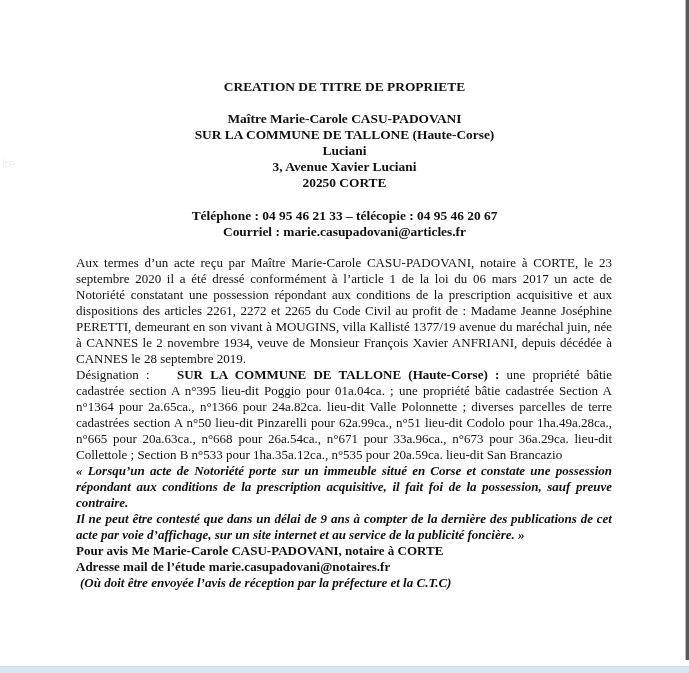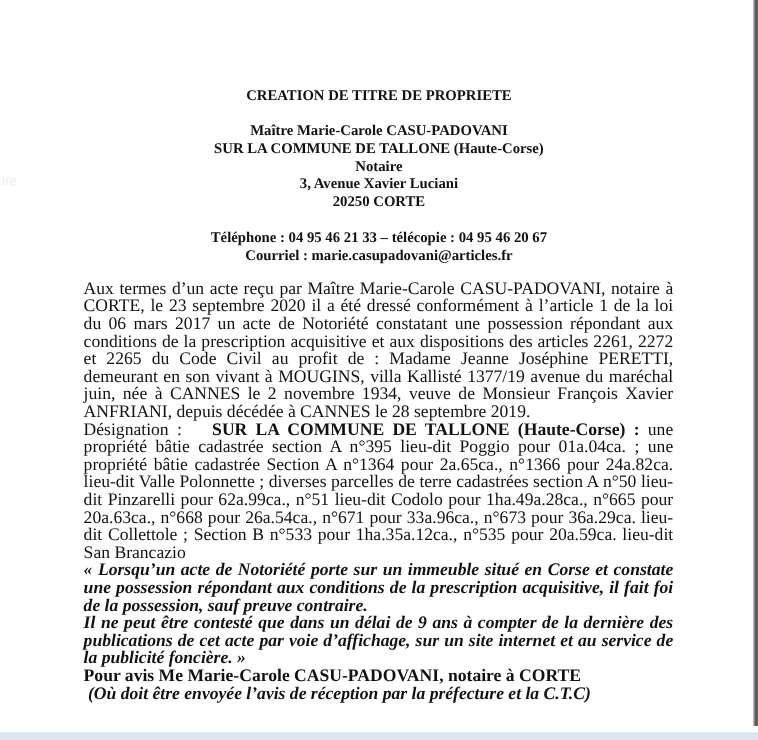--- a/index.html
+++ b/index.html
@@ -23,52 +23,53 @@
   }
   .header {
     position:absolute; left:0; width:689px; text-align:center;
     font-weight:bold; font-size:13.4px; line-height:16px;
   }
   .title { top:79px; }
   .address { top:111px; }
   .contact { top:208px; }
   .body {
     position:absolute; left:76px; width:536px; top:255px;
-    font-size:16px; line-height:16px; text-align:justify;
+    font-size:13px; line-height:16px; text-align:justify;
   }
   .body p { margin:0; }
   .b { font-weight:bold;margin-left:20px; }
   .u { text-decoration:underline; font-weight:bold; }
   .bi { font-weight:bold; font-style:italic; }
   .i { font-style:italic; }
   .indent { padding-left:4px;font-weight:bold; }
 </style>
 </head>
 <body>
 
 <div class="ghost">ire</div>
 
 <div class="header title">CREATION DE TITRE DE PROPRIETE</div>
 
 <div class="header address">
   <div>Maître Marie-Carole CASU-PADOVANI</div>
   <div>SUR LA COMMUNE DE TALLONE (Haute-Corse)</div>
-  <div>Notaire</div>
+  <div>Luciani</div>
   <div>3, Avenue Xavier Luciani</div>
   <div>20250 CORTE</div>
 </div>
 
 <div class="header contact">
   <div>Téléphone : 04 95 46 21 33 – télécopie : 04 95 46 20 67</div>
   <div>Courriel : marie.casupadovani@articles.fr</div>
 </div>
 
 <div class="body">
   <p>Aux termes d’un acte reçu par Maître Marie-Carole CASU-PADOVANI, notaire à CORTE, le 23 septembre 2020 il a été dressé conformément à l’article 1 de la loi du 06 mars 2017 un acte de Notoriété constatant une possession répondant aux conditions de la prescription acquisitive et aux dispositions des articles 2261, 2272 et 2265 du Code Civil au profit de : Madame Jeanne Joséphine PERETTI, demeurant en son vivant à MOUGINS, villa Kallisté 1377/19 avenue du maréchal juin, née à CANNES le 2 novembre 1934, veuve de Monsieur François Xavier ANFRIANI, depuis décédée à CANNES le 28 septembre 2019.</p>
   <p><span>Désignation : </span><span class="b">SUR LA COMMUNE DE TALLONE (Haute-Corse) :</span><span> une propriété bâtie cadastrée section A n°395 lieu-dit Poggio pour 01a.04ca. ; une propriété bâtie cadastrée Section A n°1364 pour 2a.65ca., n°1366 pour 24a.82ca. lieu-dit Valle Polonnette ; diverses parcelles de terre cadastrées section A n°50 lieu-dit Pinzarelli pour 62a.99ca., n°51 lieu-dit Codolo pour 1ha.49a.28ca., n°665 pour 20a.63ca., n°668 pour 26a.54ca., n°671 pour 33a.96ca., n°673 pour 36a.29ca. lieu-dit Collettole ; Section B n°533 pour 1ha.35a.12ca., n°535 pour 20a.59ca. lieu-dit San Brancazio</span></p>
   <p class="bi">« Lorsqu’un acte de Notoriété porte sur un immeuble situé en Corse et constate une possession répondant aux conditions de la prescription acquisitive, il fait foi de la possession, sauf preuve contraire.</p>
   <p class="bi">Il ne peut être contesté que dans un délai de 9 ans à compter de la dernière des publications de cet acte par voie d’affichage, sur un site internet et au service de la publicité foncière. »</p>
   <p class="b">Pour avis Me Marie-Carole CASU-PADOVANI, notaire à CORTE</p>
+  <p class="b">Adresse mail de l’étude marie.casupadovani@notaires.fr</p>
   <p class="i indent">(Où doit être envoyée l’avis de réception par la préfecture et la C.T.C)</p>
 </div>
 
 <div class="right-edge"></div>
 <div class="bottom-bar"></div>
 
 </body></html>

